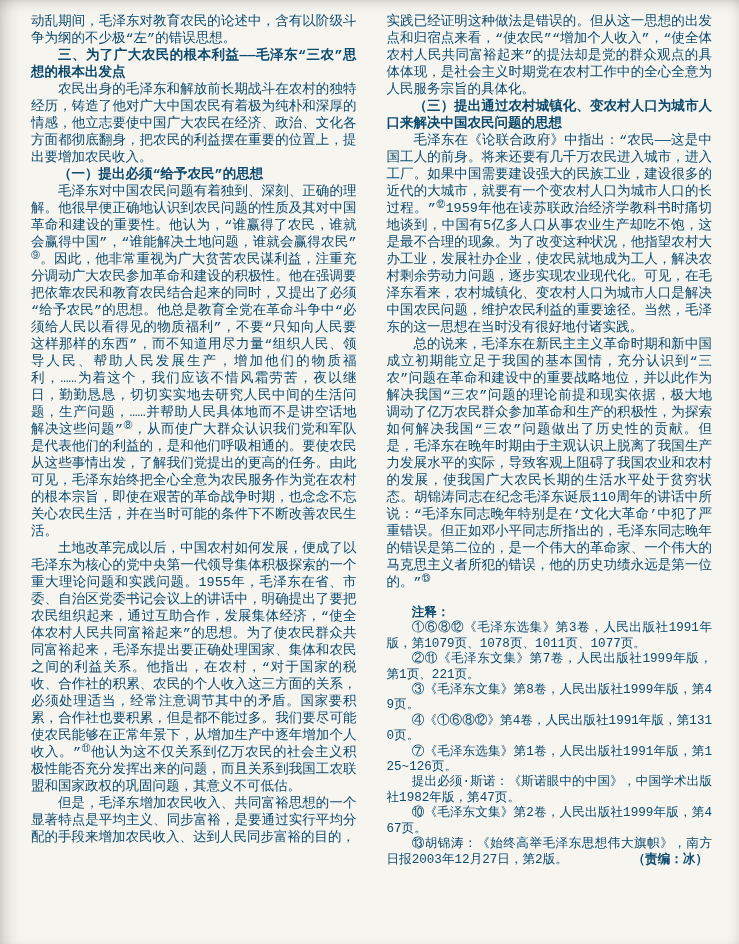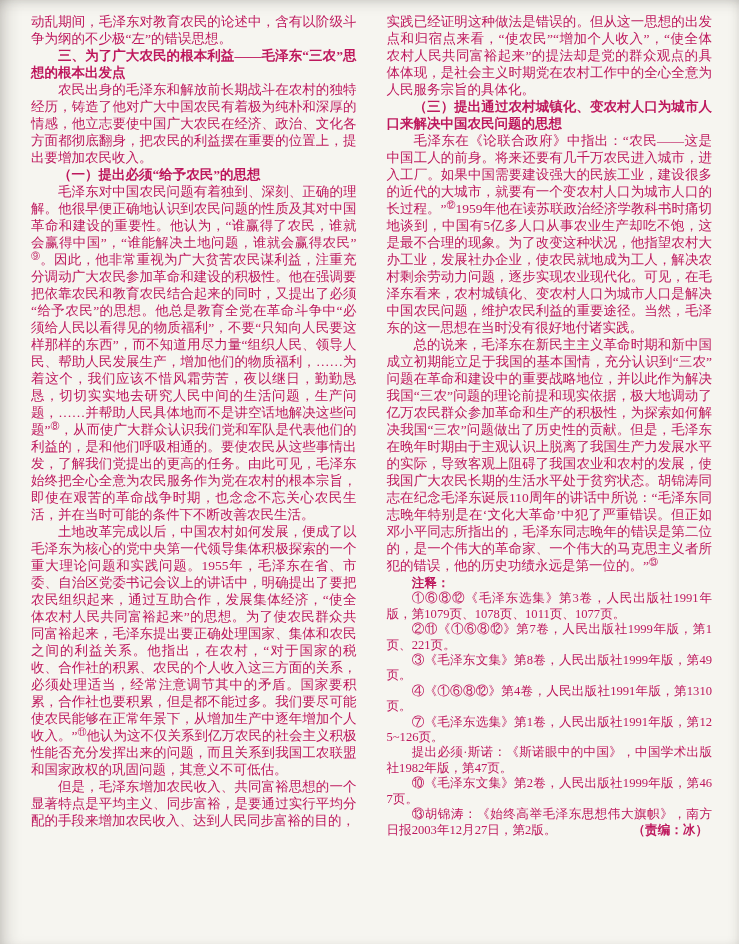--- a/index.html
+++ b/index.html
@@ -1,43 +1,43 @@
 <!DOCTYPE html>
 <html lang="zh"><head>
 <meta charset="utf-8">
 <style>
   html,body{margin:0;padding:0;background:#dcdad5;}
   .page{
     position:relative;
     width:739px;height:944px;
     box-sizing:border-box;
     background:#f6f5f0;
-    color:#be185d;
-    font-family:Liberation Serif, serif;
+    color:#0c4a6e;
+    font-family:Liberation Mono, monospace;
     display:flex;
     gap:30px;
     padding:13px 27px 8px 31px;
     overflow:hidden;
     box-shadow:inset 14px 0 20px -14px rgba(40,35,30,.35),
                inset 0 12px 16px -12px rgba(40,35,30,.22),
                inset -8px 0 14px -10px rgba(40,35,30,.18);
   }
   .column{flex:1 1 0;min-width:0;}
   .para{
     margin:0;
     font-size:13.5px;
     line-height:17px;
     text-align:justify;
     text-indent:2em;
     word-break:break-all;
   }
   .para.cont{text-indent:0;}
   .para.heading,.para.subheading{font-weight:bold;}
   sup{font-size:9px;line-height:0;vertical-align:super;letter-spacing:0;}
-  .notes{margin-top:2px;}
+  .notes{margin-top:15px;}
   .note{
     margin:0;
     font-size:12.6px;
     line-height:15.4px;
     text-align:justify;
     text-indent:2em;
     word-break:break-all;
   }
   .notes-heading{font-weight:bold;}
   .editor{
@@ -64,21 +64,21 @@
     <div>
         <p class="para cont">实践已经证明这种做法是错误的。但从这一思想的出发点和归宿点来看，“使农民”“增加个人收入”，“使全体农村人民共同富裕起来”的提法却是党的群众观点的具体体现，是社会主义时期党在农村工作中的全心全意为人民服务宗旨的具体化。</p>
         <p class="para subheading">（三）提出通过农村城镇化、变农村人口为城市人口来解决中国农民问题的思想</p>
         <p class="para ">毛泽东在《论联合政府》中指出：“农民——这是中国工人的前身。将来还要有几千万农民进入城市，进入工厂。如果中国需要建设强大的民族工业，建设很多的近代的大城市，就要有一个变农村人口为城市人口的长过程。”<sup>⑫</sup>1959年他在读苏联政治经济学教科书时痛切地谈到，中国有5亿多人口从事农业生产却吃不饱，这是最不合理的现象。为了改变这种状况，他指望农村大办工业，发展社办企业，使农民就地成为工人，解决农村剩余劳动力问题，逐步实现农业现代化。可见，在毛泽东看来，农村城镇化、变农村人口为城市人口是解决中国农民问题，维护农民利益的重要途径。当然，毛泽东的这一思想在当时没有很好地付诸实践。</p>
         <p class="para ">总的说来，毛泽东在新民主主义革命时期和新中国成立初期能立足于我国的基本国情，充分认识到“三农”问题在革命和建设中的重要战略地位，并以此作为解决我国“三农”问题的理论前提和现实依据，极大地调动了亿万农民群众参加革命和生产的积极性，为探索如何解决我国“三农”问题做出了历史性的贡献。但是，毛泽东在晚年时期由于主观认识上脱离了我国生产力发展水平的实际，导致客观上阻碍了我国农业和农村的发展，使我国广大农民长期的生活水平处于贫穷状态。胡锦涛同志在纪念毛泽东诞辰110周年的讲话中所说：“毛泽东同志晚年特别是在‘文化大革命’中犯了严重错误。但正如邓小平同志所指出的，毛泽东同志晚年的错误是第二位的，是一个伟大的革命家、一个伟大的马克思主义者所犯的错误，他的历史功绩永远是第一位的。”<sup>⑬</sup></p>
       </div>
     <div class="notes">
       <p class="note notes-heading">注释：</p>
       <div id="notes-list">
           <p class="note">①⑥⑧⑫《毛泽东选集》第3卷，人民出版社1991年版，第1079页、1078页、1011页、1077页。</p>
-          <p class="note">②⑪《①⑥⑧⑫》第7卷，人民出版社1999年版，第1页、221页。</p>
+          <p class="note">②⑪《毛泽东文集》第7卷，人民出版社1999年版，第1页、221页。</p>
           <p class="note">③《毛泽东文集》第8卷，人民出版社1999年版，第49页。</p>
           <p class="note">④《①⑥⑧⑫》第4卷，人民出版社1991年版，第1310页。</p>
           <p class="note">⑦《毛泽东选集》第1卷，人民出版社1991年版，第125~126页。</p>
           <p class="note">提出必须·斯诺：《斯诺眼中的中国》，中国学术出版社1982年版，第47页。</p>
           <p class="note">⑩《毛泽东文集》第2卷，人民出版社1999年版，第467页。</p>
           <p class="note" style="position: relative;">⑬胡锦涛：《始终高举毛泽东思想伟大旗帜》，南方日报2003年12月27日，第2版。<span class="editor">（责编：冰）</span></p>
         </div>
     </div>
   </div>
 </div>

